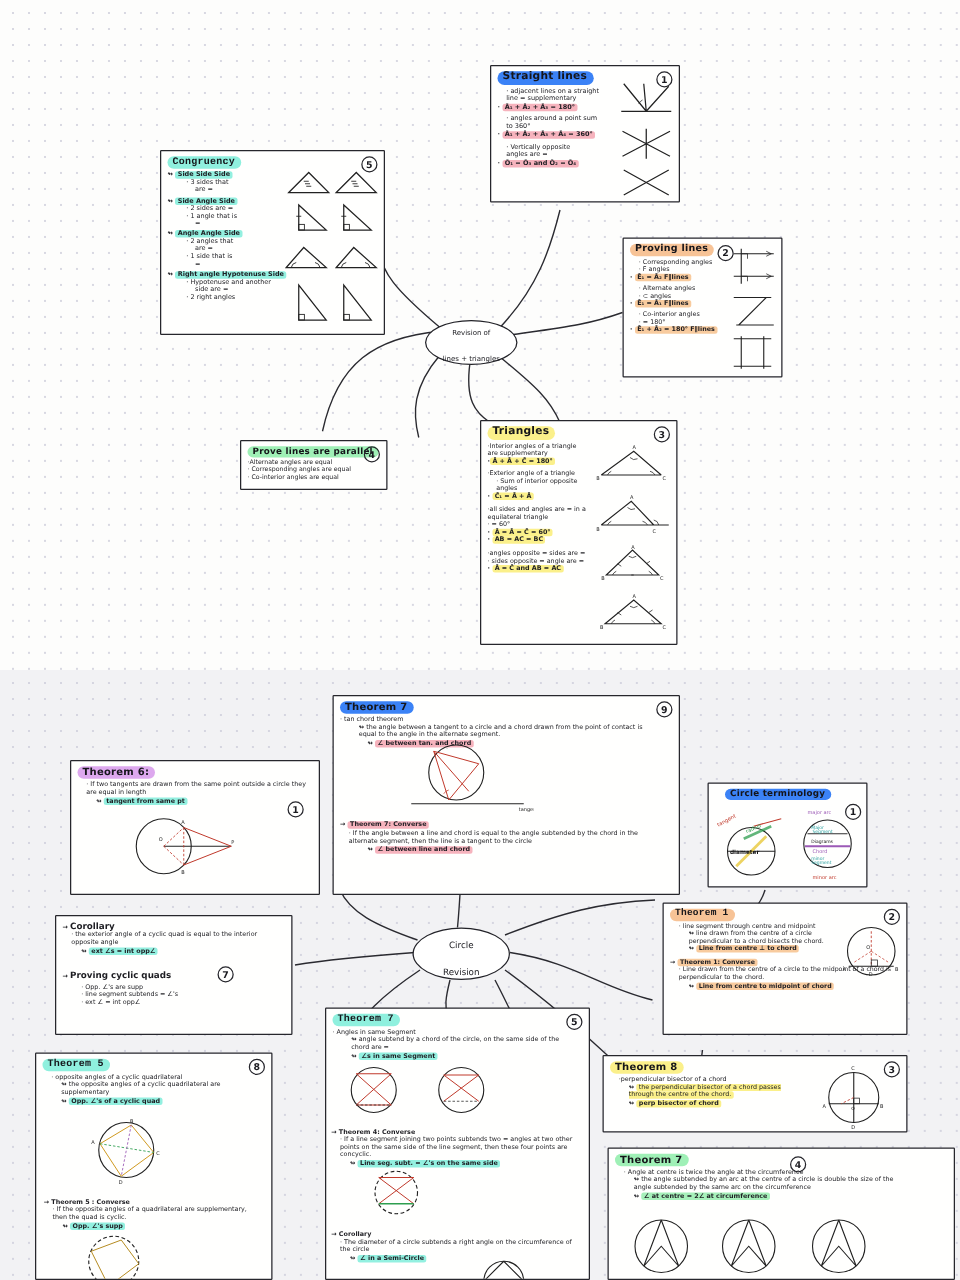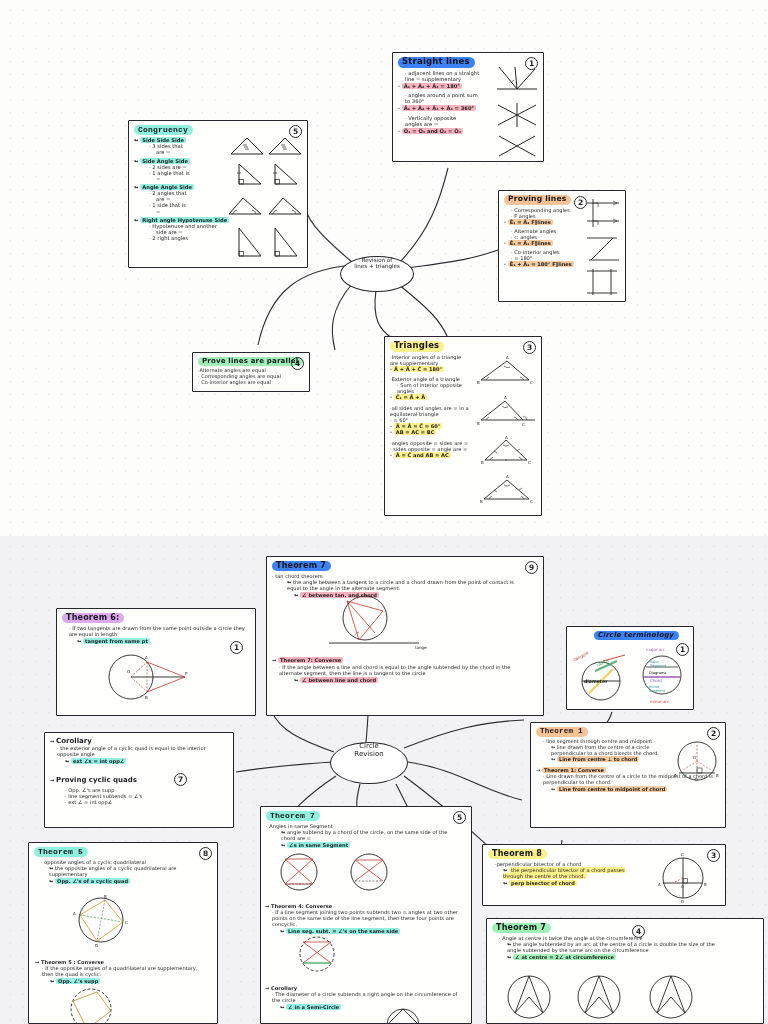--- a/index.html
+++ b/index.html
@@ -70,22 +70,22 @@
   .hl-mint  { background:#93f0e0; padding:0 2px; border-radius:2px; }
   .hl-yellow{ background:#fbf08a; padding:0 2px; border-radius:2px; }
   .hl-orange{ background:#f8cb9e; padding:0 2px; border-radius:2px; }
   .arrow { color:#1d1d22; font-weight:bold; }
 
   .hub {
     position:absolute;
     border:1.4px solid #222228;
     border-radius:50%;
     background:#ffffff;
-    display:flex; flex-direction:column; align-items:center; justify-content:flex-start;
-    text-align:center; color:#1b1b20; line-height:1.1;
+    display:flex; flex-direction:column; align-items:center; justify-content:flex-end;
+    text-align:center; color:#1b1b20; line-height:1.1;gap:15px;
   }
   .fig { position:absolute; }
 </style>
 </head>
 <body>
 
 <div id="page">
   <div id="lower-shade"></div>
 
   <svg class="links" viewBox="0 0 768 1024">
@@ -381,21 +381,21 @@
       </g>
       <text x="30" y="26" font-size="4" fill="#222">O</text>
       <text x="88" y="28" font-size="4" fill="#222">P</text>
       <text x="48" y="12" font-size="4" fill="#222">A</text>
       <text x="48" y="52" font-size="4" fill="#222">B</text>
     </svg>
   </div>
 
   <div class="card" style="left:566px; top:626px; width:128px; height:84px; font-size:4.6px;">
     <div class="num" style="right:4px; top:16px;">1</div>
-    <div class="hdr pink" style="font-size:7px; margin-left:22px;font-style:italic;">Circle terminology</div>
+    <div class="hdr pink" style="font-size:7px; margin-left:8px;">Circle terminology</div>
 
     <svg class="fig" style="left:6px; top:22px;" width="58" height="56" viewBox="0 0 58 56">
       <g fill="none" stroke="#222" stroke-width="0.9">
         <circle cx="28" cy="32" r="19"></circle>
         <path d="M9,32 L47,32"></path>
         <path d="M30,12 L52,6" stroke="#c0392b" stroke-width="0.9"></path>
         <path d="M16,44 L40,20" stroke="#e8c83a" stroke-width="2.2" opacity="0.8"></path>
         <path d="M22,22 L44,12" stroke="#2e9e4f" stroke-width="2.2" opacity="0.75"></path>
       </g>
       <text x="1" y="10" font-size="4.2" fill="#c0392b" transform="rotate(-28 6 10)">tangent</text>

